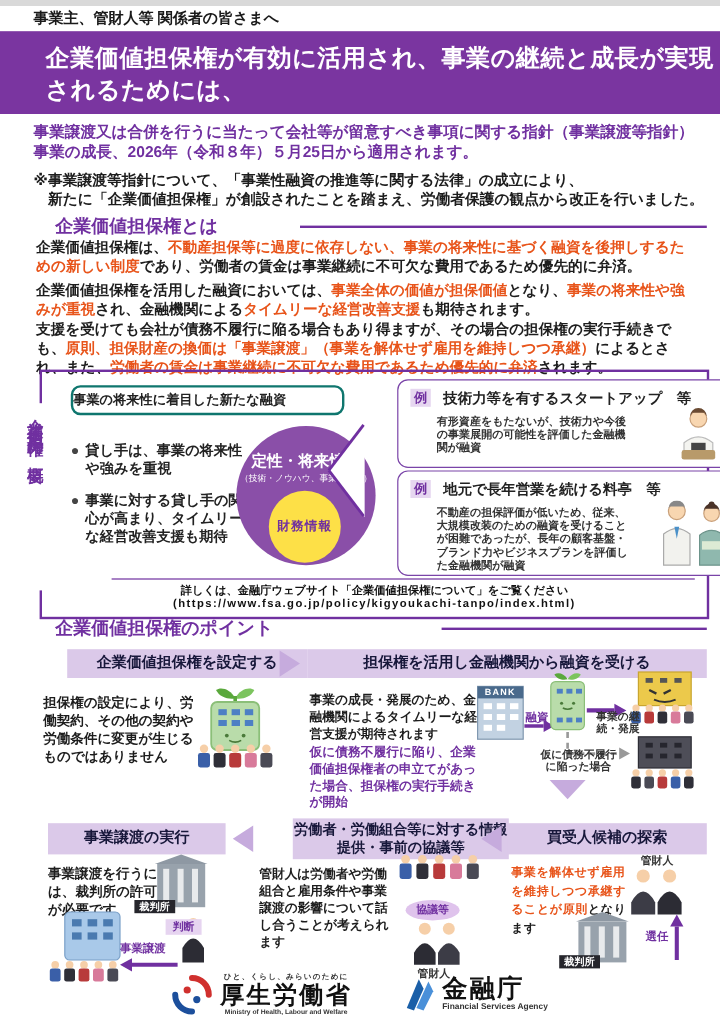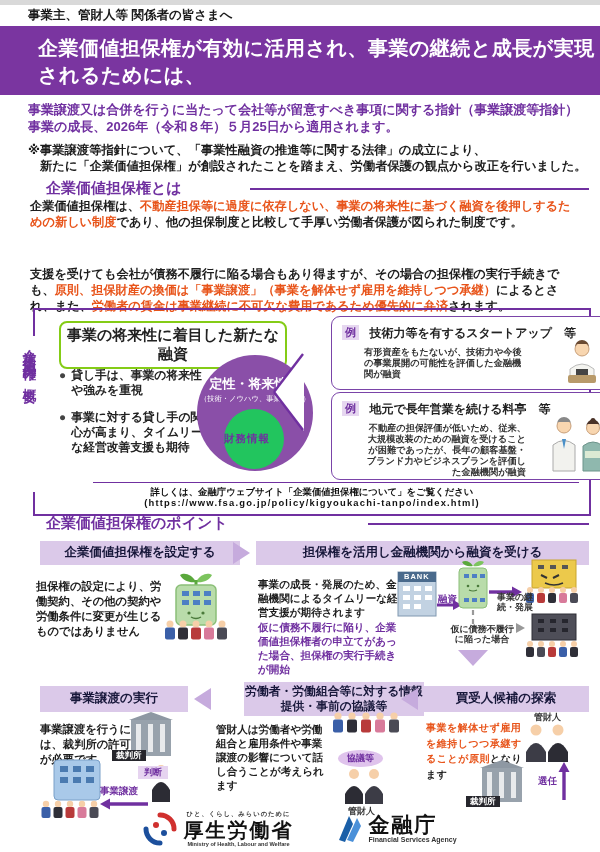--- a/index.html
+++ b/index.html
@@ -44,51 +44,54 @@
 
   <div class="abs" style="left:28px;top:142px;width:560px;">
     <div class="seg" style="font-size:12.3px;line-height:16px;">※事業譲渡等指針について、「事業性融資の推進等に関する法律」の成立により、</div>
     <div class="seg" style="font-size:12.3px;line-height:16px;padding-left:12px;">新たに「企業価値担保権」が創設されたことを踏まえ、労働者保護の観点から改正を行いました。</div>
   </div>
 
   <div class="abs bold purple" style="left:46px;top:179px;font-size:15px;">企業価値担保権とは</div>
   <div class="abs" style="left:250px;top:188px;width:339px;border-top:2px solid #7030a0;"></div>
 
   <div class="abs para" style="left:30px;top:199px;width:548px;">
-    <span class="seg">企業価値担保権は、</span><span class="seg red">不動産担保等に過度に依存しない、事業の将来性に基づく融資を後押しするための新しい制度</span><span class="seg">であり、他の担保制度と比較して手厚い労働者保護が図られた制度です。</span>
+    <span class="seg">企業価値担保権は、</span><span class="seg red">不動産担保等に過度に依存しない、事業の将来性に基づく融資を後押しするための新しい制度</span><span class="seg">であり、労働者の賃金は事業継続に不可欠な費用であるため優先的に弁済。</span>
+  </div>
+  <div class="abs para" style="left:30px;top:235px;width:548px;">
+    <span class="seg">企業価値担保権を活用した融資においては、</span><span class="seg red">事業全体の価値が担保価値</span><span class="seg">となり、</span><span class="seg red">事業の将来性や強みが重視</span><span class="seg">され、金融機関による</span><span class="seg red">タイムリーな経営改善支援</span><span class="seg">も期待されます。</span>
   </div>
   <div class="abs para" style="left:30px;top:267px;width:548px;">
     <span class="seg">支援を受けても会社が債務不履行に陥る場合もあり得ますが、その場合の担保権の実行手続きでも、</span><span class="seg red">原則、担保財産の換価は「事業譲渡」（事業を解体せず雇用を維持しつつ承継）</span><span class="seg">によるとされ、また、</span><span class="seg red">労働者の賃金は事業継続に不可欠な費用であるため優先的に弁済</span><span class="seg">されます。</span>
   </div>
 
   <div class="abs" style="left:33px;top:308px;width:554px;height:204px;border:2px solid #7030a0;">
 
     <div class="abs vtext bold purple" style="left:-15px;top:26px;height:152px;background:#fff;font-size:13.5px;padding:2px 0;">企業価値担保権の概要</div>
 
-    <div class="abs" style="left:24px;top:11px;width:224px;border:2px solid #84cc16;border-radius:8px;text-align:center;
-                font-size:15px;font-weight:bold;color:#222;padding:3px 0;">
+    <div class="abs" style="left:24px;top:11px;width:224px;border:2px solid #0f766e;border-radius:8px;
+                font-size:11px;font-weight:bold;color:#222;padding:3px 0;">
       <span>事業の将来性に着目した新たな融資</span>
     </div>
 
     <div class="abs" style="left:24px;top:58px;width:148px;font-size:11.8px;line-height:15px;font-weight:600;color:#222;">
       <div style="display:flex;margin-bottom:12px;">
           <span style="margin-right:5px;color:#444;">●</span>
           <span>貸し手は、事業の将来性や強みを重視</span>
         </div>
       <div style="display:flex;">
           <span style="margin-right:5px;color:#444;">●</span>
           <span>事業に対する貸し手の関心が高まり、タイムリーな経営改善支援も期待</span>
         </div>
     </div>
 
     <div class="abs" style="left:162px;top:45px;width:116px;height:116px;border-radius:50%;background:#8a4fa8;z-index:1;">
       <div style="text-align:center;color:#fff;font-weight:bold;font-size:13px;margin-top:20px;">定性・将来情報</div>
       <div style="text-align:center;color:#fff;font-size:7.3px;margin-top:1px;">（技術・ノウハウ、事業計画等）</div>
-      <div style="position:absolute;left:27px;top:54px;width:60px;height:60px;border-radius:50%;background:#22c55e;
-                  display:flex;align-items:center;justify-content:flex-start;color:#7030a0;font-weight:bold;font-size:10.5px;letter-spacing:1px;">
+      <div style="position:absolute;left:27px;top:54px;width:60px;height:60px;border-radius:50%;background:#fde047;
+                  display:flex;align-items:center;justify-content:center;color:#7030a0;font-weight:bold;font-size:10.5px;letter-spacing:1px;">
         <span>財務情報</span>
       </div>
     </div>
 
     <svg class="abs" style="left:237px;top:42px;z-index:3;" width="32" height="80" viewBox="0 0 32 80">
       <polygon points="32,1 2,40 32,79" fill="#ffffff"></polygon>
       <line x1="31" y1="2" x2="2" y2="40" stroke="#7030a0" stroke-width="2.4"></line>
       <line x1="2" y1="40" x2="31" y2="78" stroke="#7030a0" stroke-width="2.4"></line>
     </svg>
 
@@ -106,21 +109,21 @@
         <rect x="10" y="36" width="28" height="8" rx="2" fill="#b89a6a"></rect>
         <rect x="18" y="30" width="12" height="6" fill="#444"></rect>
       </svg>
     </div>
 
     <div class="ex-box" style="top:82px;height:86px;">
       <div style="margin:6px 0 0 10px;">
         <span class="ex-badge">例</span>
         <span class="ex-title">地元で長年営業を続ける料亭　等</span>
       </div>
-      <div class="ex-body" style="margin:5px 0 0 32px;width:162px;text-align:right;">不動産の担保評価が低いため、従来、大規模改装のための融資を受けることが困難であったが、長年の顧客基盤・ブランド力やビジネスプランを評価した金融機関が融資</div>
+      <div class="ex-body" style="margin:5px 0 0 32px;width:162px;">不動産の担保評価が低いため、従来、大規模改装のための融資を受けることが困難であったが、長年の顧客基盤・ブランド力やビジネスプランを評価した金融機関が融資</div>
 
       <svg style="position:absolute;right:10px;top:24px;" width="62" height="56" viewBox="0 0 62 56">
         <circle cx="16" cy="9" r="7" fill="#f8d6b0" stroke="#c9a07a"></circle>
         <path d="M9 7 a7 7 0 0 1 14 0 l-1 -2 h-12 Z" fill="#888"></path>
         <path d="M5 28 q11 -9 22 0 v26 h-22 Z" fill="#f2f2ee" stroke="#aaa"></path>
         <path d="M14 22 l2 10 l2 -10" fill="#4a90c8"></path>
         <circle cx="45" cy="11" r="6.5" fill="#f8d6b0" stroke="#c9a07a"></circle>
         <path d="M38.5 9 a6.5 6.5 0 0 1 13 0 l-1 -2 h-11 Z" fill="#4a3328"></path>
         <circle cx="45" cy="3.5" r="2.5" fill="#4a3328"></circle>
         <path d="M35 29 q10 -8 20 0 v25 h-20 Z" fill="#8fb8ae" stroke="#6d948b"></path>
@@ -129,21 +132,21 @@
     </div>
 
     <div class="abs" style="left:58px;top:172px;width:486px;border-top:1.5px solid #7030a0;"></div>
     <div class="abs bold" style="left:0;top:176px;width:554px;text-align:center;font-size:9.4px;color:#111;">詳しくは、金融庁ウェブサイト「企業価値担保権について」をご覧ください</div>
     <div class="abs bold" style="left:0;top:187px;width:554px;text-align:center;font-size:9.4px;letter-spacing:1.2px;color:#111;">(https://www.fsa.go.jp/policy/kigyoukachi-tanpo/index.html)</div>
   </div>
 
   <div class="abs bold purple" style="left:46px;top:514px;font-size:15px;">企業価値担保権のポイント</div>
   <div class="abs" style="left:368px;top:523px;width:221px;border-top:2px solid #7030a0;"></div>
 
-  <div class="abs hdr-box" style="left:40px;top:541px;width:200px;height:24px;">
+  <div class="abs hdr-box" style="left:56px;top:541px;width:200px;height:24px;">
     <span>企業価値担保権を設定する</span>
   </div>
   <div class="abs tri-r" style="left:233px;top:542px;"></div>
   <div class="abs hdr-box" style="left:256px;top:541px;width:333px;height:24px;">
     <span>担保権を活用し金融機関から融資を受ける</span>
   </div>
 
   <div class="abs seg" style="left:36px;top:579px;width:126px;font-size:11.3px;line-height:15px;">担保権の設定により、労働契約、その他の契約や労働条件に変更が生じるものではありません</div>
   <svg class="abs" style="left:158px;top:572px;" width="76" height="70" viewBox="0 0 76 70">
     <path d="M38 10 C34 2 26 0 22 3 C25 9 32 11 38 10Z" fill="#5aa83c"></path>

